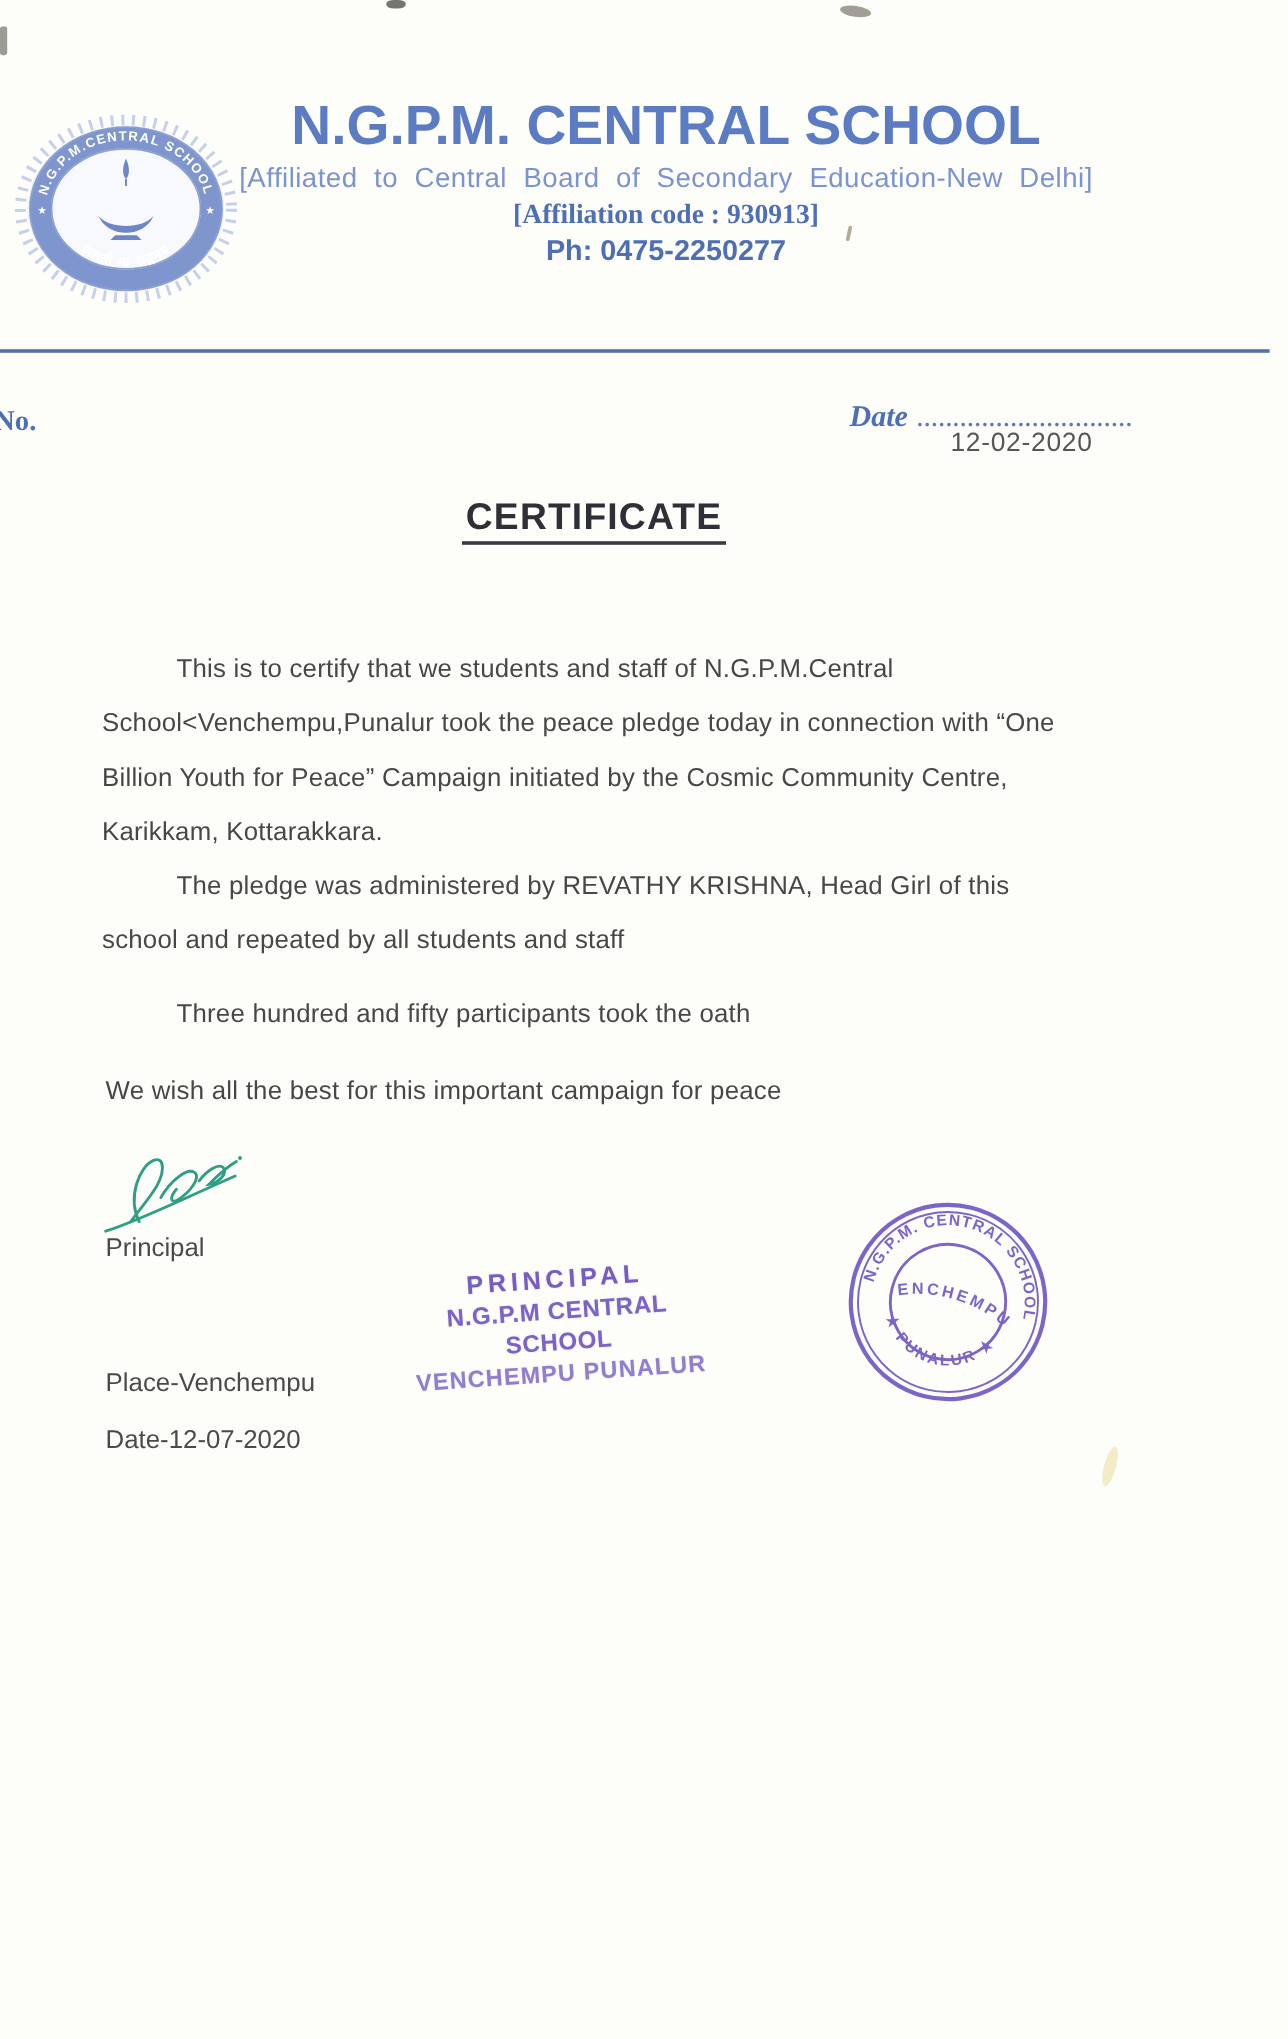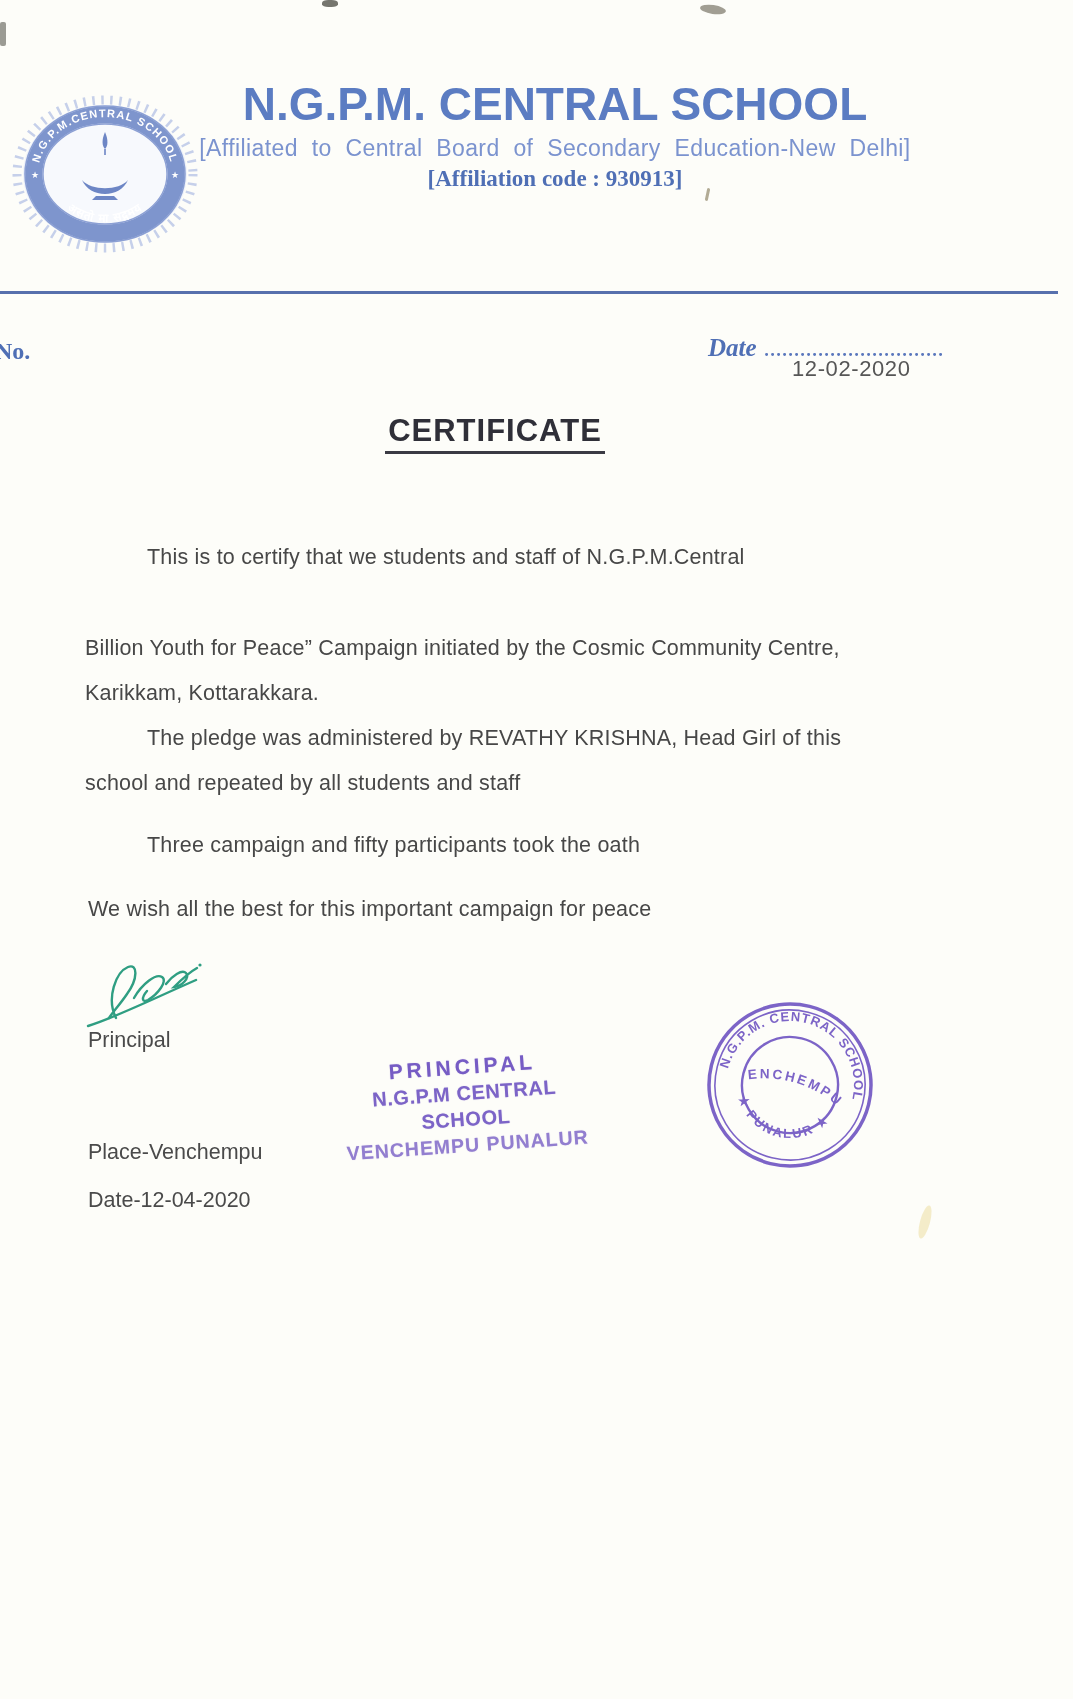--- a/index.html
+++ b/index.html
@@ -104,41 +104,43 @@
       <rect x="96.2" y="57" width="1.6" height="6"></rect>
       <path d="M 74,88 C 83,99 111,99 120,88 C 116,97 107,102 97,102 C 87,102 78,97 74,88 Z"></path>
       <path d="M 88,104 L 106,104 L 110,108 L 84,108 Z"></path>
     </g>
   </svg>
 
   <div class="head">
     <div class="school-name">N.G.P.M. CENTRAL SCHOOL</div>
     <div class="affil">[Affiliated to Central Board of Secondary Education-New Delhi]</div>
     <div class="affil-code">[Affiliation code : 930913]</div>
+    <div class="phone">Ph: 0475-2250277</div>
   </div>
 
   <div class="rule"></div>
 
   <div class="no-label">No.</div>
   <div class="date-row">
     <span class="date-label">Date</span>
     <span class="date-dots">..............................</span>
   </div>
   <div class="date-value">12-02-2020</div>
 
   <div class="cert-title-wrap">
     <span class="cert-title">CERTIFICATE</span>
   </div>
 
   <div class="bline ind" style="top:545px">This is to certify that we students and staff of N.G.P.M.Central</div>
+  <div class="bline" style="top:590px">School&lt;Venchempu,Punalur  took the peace pledge today in connection with “One</div>
   <div class="bline" style="top:636px">Billion Youth for Peace” Campaign initiated by the Cosmic Community Centre,</div>
   <div class="bline" style="top:681px">Karikkam, Kottarakkara.</div>
   <div class="bline ind" style="top:726px">The pledge was administered by REVATHY KRISHNA, Head Girl of this</div>
   <div class="bline" style="top:771px">school  and repeated by all students and staff</div>
-  <div class="bline ind" style="top:833px">Three campaign and fifty participants  took the oath</div>
+  <div class="bline ind" style="top:833px">Three hundred and fifty participants  took the oath</div>
   <div class="bline" style="top:897px;left:88px">We wish all the best for this important campaign for peace</div>
 
   <svg class="signature" width="160" height="85" viewBox="0 0 160 85">
     <g fill="none" stroke="#2f9e82" stroke-width="2.4" stroke-linecap="round">
       <path d="M 8,74 C 34,66 66,50 116,28"></path>
       <path d="M 36,66 C 26,46 36,20 48,15 C 58,11 58,27 47,42 C 41,51 33,60 29,66"></path>
       <path d="M 54,46 C 62,32 76,21 82,25 C 88,29 78,42 68,48 C 62,51 61,46 67,39"></path>
       <path d="M 86,32 C 92,24 102,17 106,21 C 110,26 102,34 94,35 C 100,29 108,21 117,16"></path>
       <circle cx="120" cy="13" r="1.6" fill="#2f9e82" stroke="none"></circle>
     </g>
@@ -167,15 +169,15 @@
       <text font-family="Liberation Sans, sans-serif" font-size="13" font-weight="bold" fill="#6f54c2" letter-spacing="2">
         <textPath href="#seal-bot-arc" startOffset="50%" text-anchor="middle">★ PUNALUR ★</textPath>
       </text>
       <text font-family="Liberation Sans, sans-serif" font-size="13.5" font-weight="bold" fill="#6f54c2" letter-spacing="2.5">
         <textPath href="#seal-mid-arc" startOffset="50%" text-anchor="middle">VENCHEMPU</textPath>
       </text>
     </g>
   </svg>
 
   <div class="place">Place-Venchempu</div>
-  <div class="dateline">Date-12-04-2020</div>
+  <div class="dateline">Date-12-07-2020</div>
 
 </div>
 
 </body></html>

